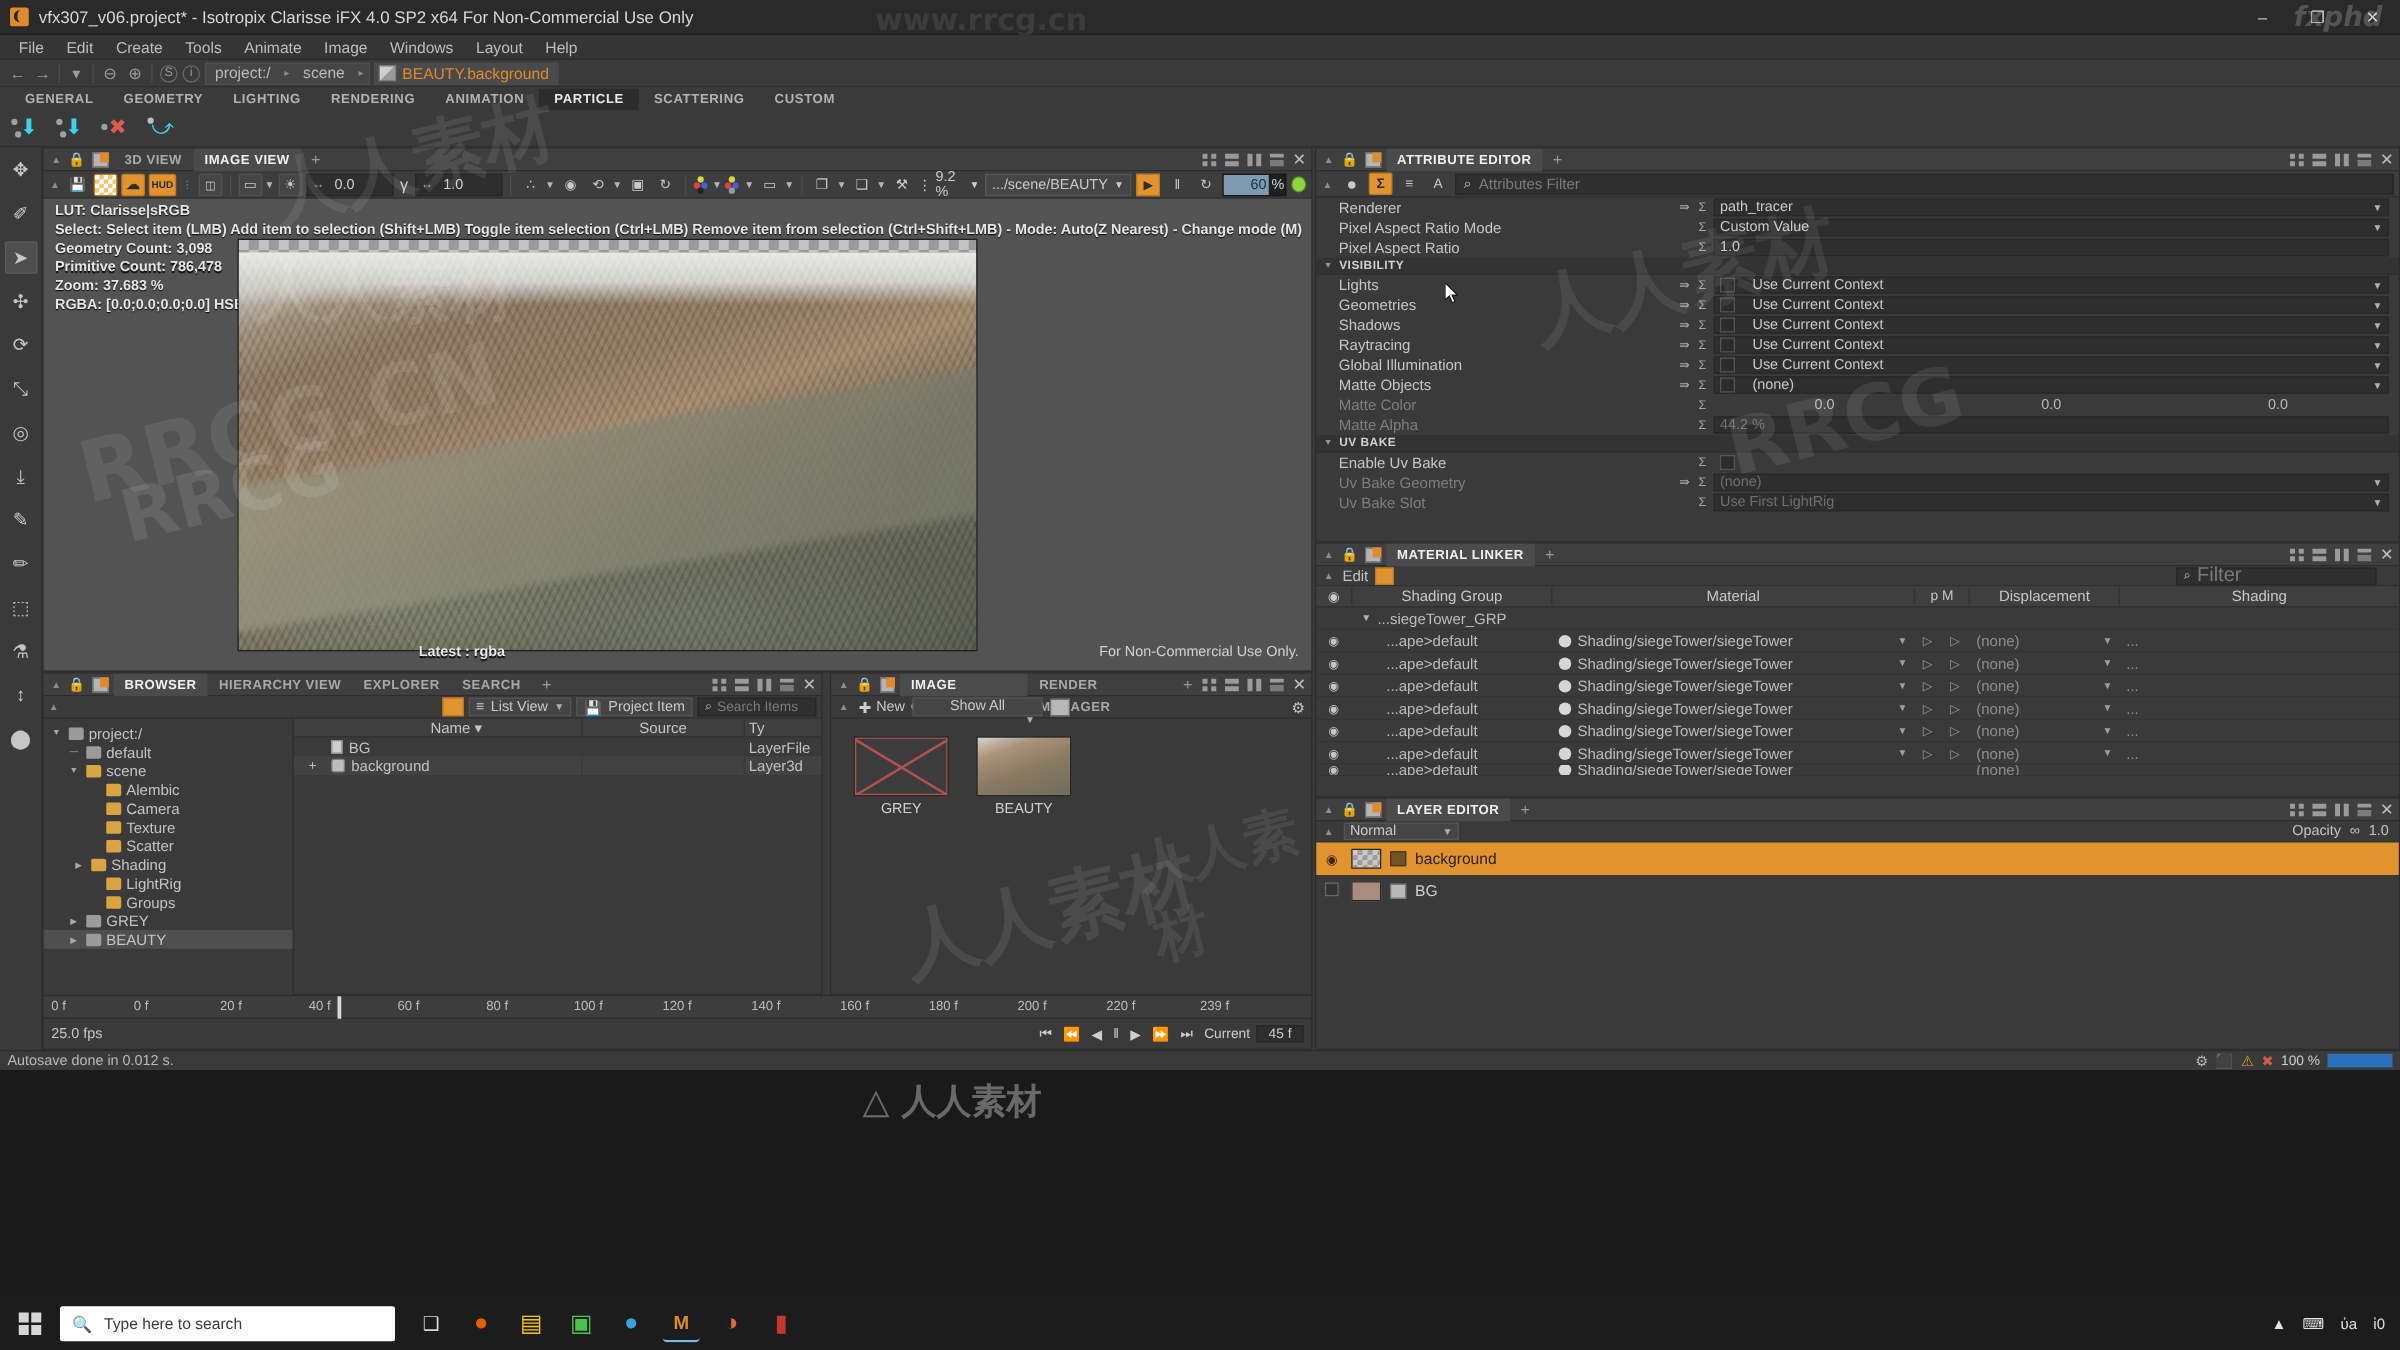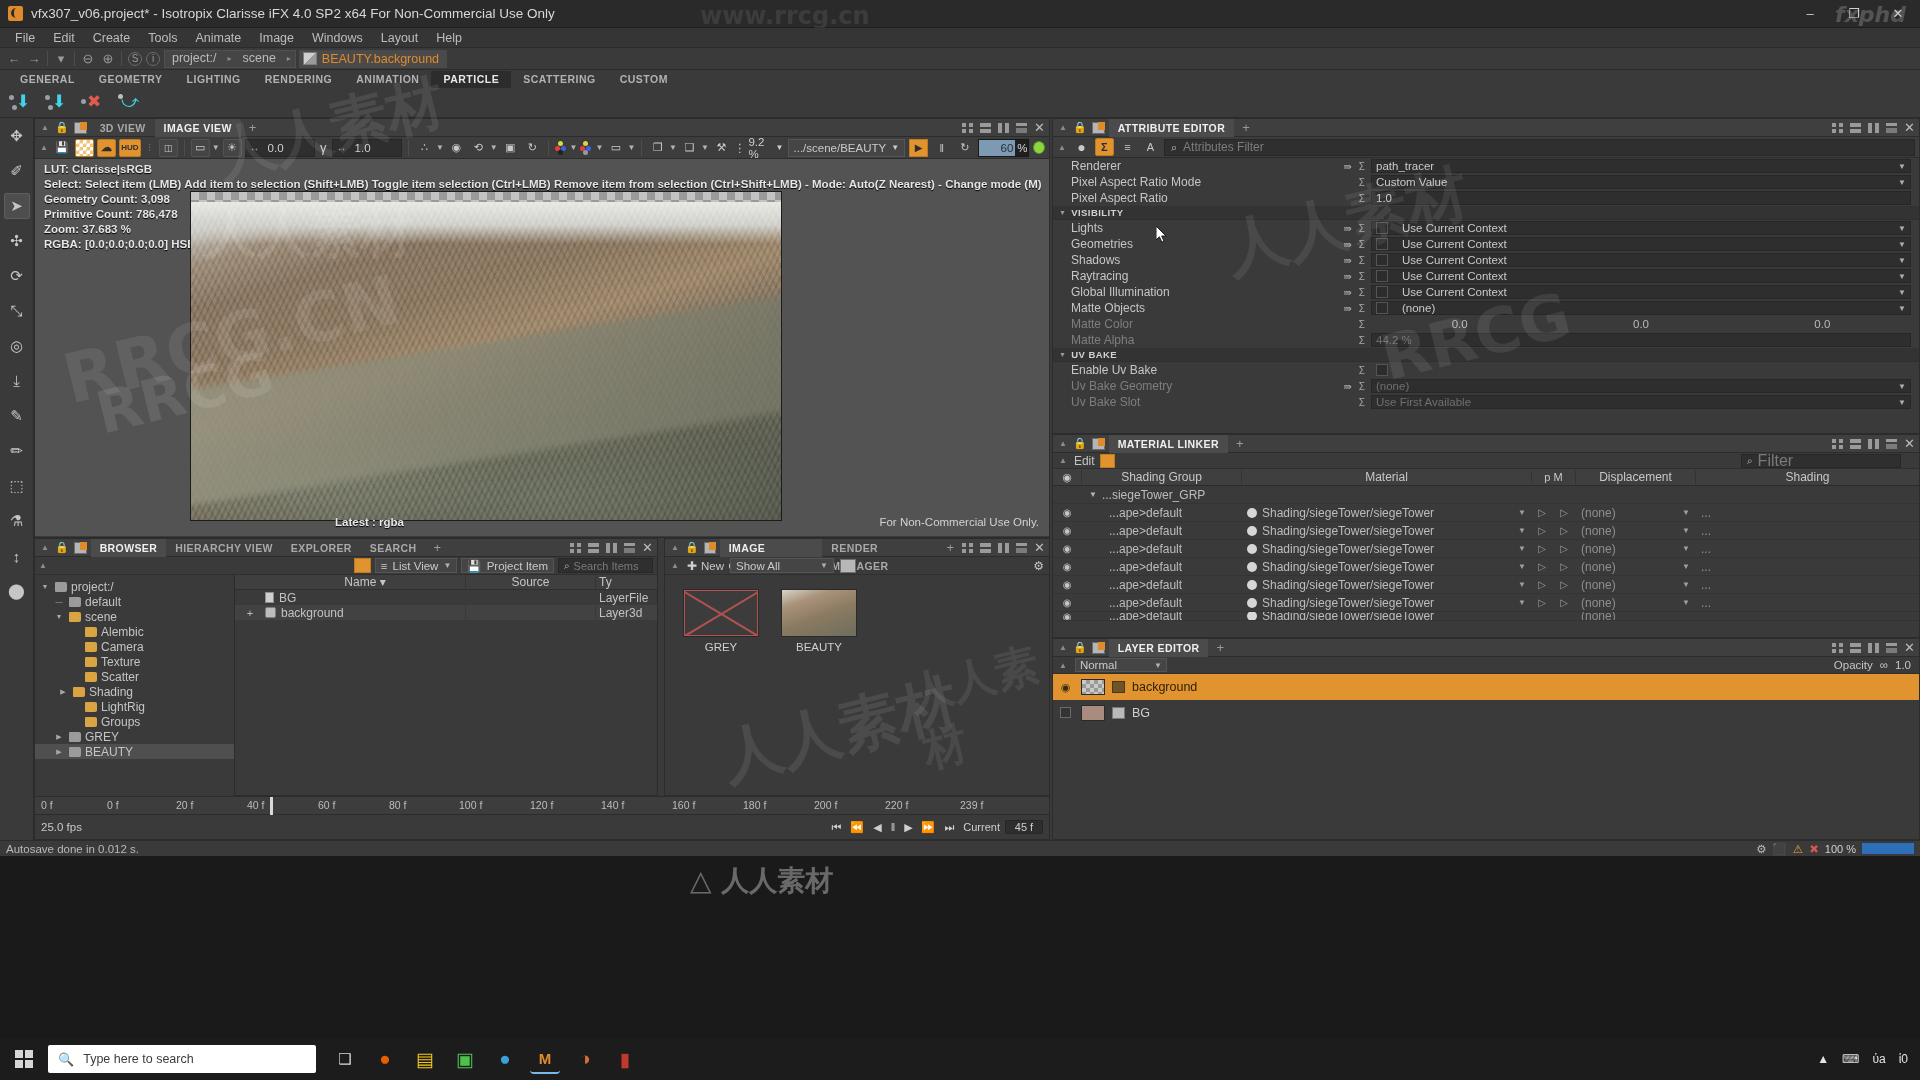--- a/index.html
+++ b/index.html
@@ -327,21 +327,21 @@
   .bl-row .c4{flex:1;border-left:1px solid #3a3a3a;height:100%;padding-left:3px;display:flex;align-items:center;}
   .doc-ic{width:9px;height:11px;background:#cfcfcf;border:1px solid #8d8d8d;}
   .cube-ic{width:11px;height:11px;background:#bdbdbd;border:1px solid #7e7e7e;border-radius:2px;}
 
   
   #gallery{left:664px;top:538px;width:386px;height:258px;}
   .gl-bar{height:18px;background:#3a3a3a;display:flex;align-items:center;padding-left:4px;gap:6px;border-bottom:1px solid #2f2f2f;}
   .gl-new{display:flex;align-items:center;gap:4px;font-size:11.5px;color:#c8c8c8;}
   .gl-new .plus{color:#cfcfcf;font-size:12px;}
   .gl-dd{height:15px;width:104px;background:#454545;border:1px solid #555;display:flex;align-items:center;
-         padding:0 5px;font-size:11.5px;color:#c9c9c9;}
+         padding:0 5px;font-size:11.5px;color:#c9c9c9;flex-direction:column;}
   .gl-dd .car{margin-left:auto;color:#b0b0b0;font-size:8px;}
   .gl-sq{width:16px;height:14px;background:#b7b7b7;border:1px solid #6f6f6f;}
   .gl-gear{margin-left:auto;padding-right:5px;color:#c6c6c6;font-size:12px;}
   .gl-body{display:flex;gap:22px;padding:14px 0 0 18px;}
   .gl-item{width:76px;text-align:center;}
   .gl-thumb{width:76px;height:48px;border:1px solid #2a2a2a;position:relative;overflow:hidden;}
   .gl-thumb.grey{background:#3c3c3c;}
   .gl-thumb.grey::before,.gl-thumb.grey::after{
     content:"";position:absolute;left:-10%;top:50%;width:120%;height:1.5px;background:#b2524f;}
   .gl-thumb.grey::before{transform:rotate(31deg);}
@@ -791,21 +791,21 @@
             <span>(none)</span>
             <span class="car">▼</span>
           </div>
       </div>
       <div class="ae-row">
         <div class="ae-lbl dim">Uv Bake Slot</div>
         <div class="ae-mid">
             <span class="sq">Σ</span>
           </div>
         <div class="ae-val dim">
-            <span>Use First Available</span>
+            <span>Use First LightRig</span>
             <span class="car">▼</span>
           </div>
       </div>
     </div>
     <div class="wm rot" style="left:170px;top:60px;font-size:62px;color:rgba(255,255,255,.08);">人人素材</div>
   </div>
 
   <svg class="cursor-arrow" viewBox="0 0 12 18">
     <polygon points="0,0 0,14 3.4,10.8 5.8,16.2 8,15.2 5.7,10 10,10" fill="#ffffff" stroke="#1a1a1a" stroke-width="1"></polygon>
   </svg>

